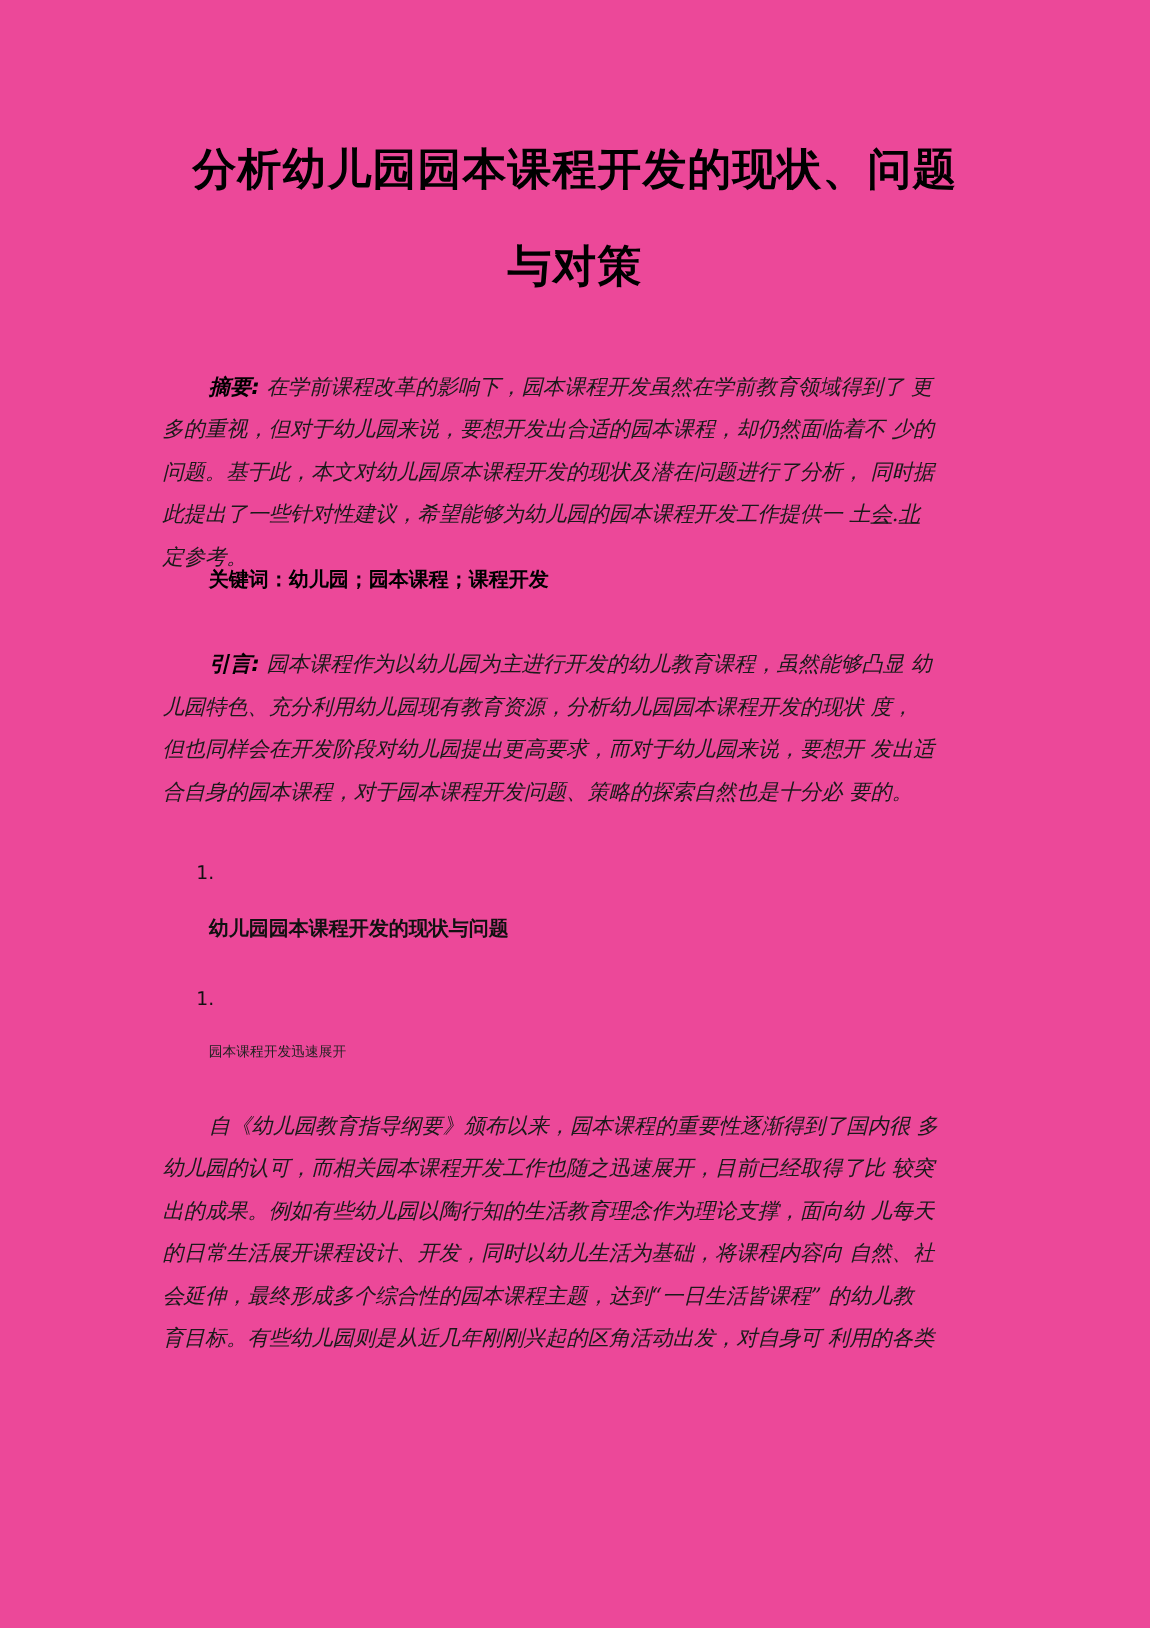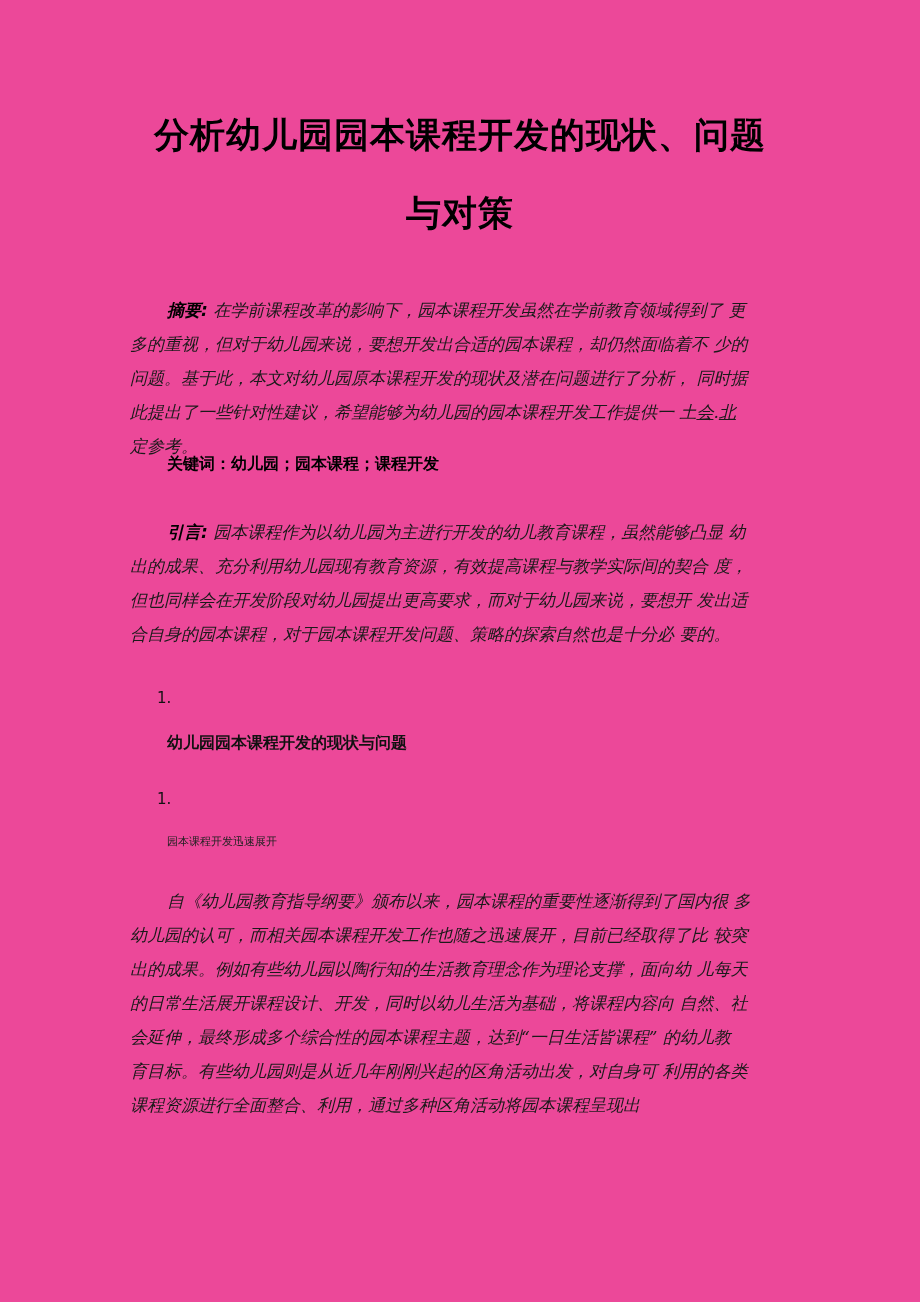--- a/index.html
+++ b/index.html
@@ -118,34 +118,33 @@
     <span class="line">多的重视，但对于幼儿园来说，要想开发出合适的园本课程，却仍然面临着不  少的</span>
     <span class="line">问题。基于此，本文对幼儿园原本课程开发的现状及潜在问题进行了分析，  同时据</span>
     <span class="line"><span>此提出了一些针对性建议，希望能够为幼儿园的园本课程开发工作提供一  </span><span>土</span><span class="underline">会</span><span>.</span><span class="underline">北</span></span>
     <span class="line">定参考。</span>
   </div>
 
   <div class="keywords">关键词：幼儿园；园本课程；课程开发</div>
 
   <div class="para intro">
     <span class="line indent"><span class="bold-label">引言:</span><span> 园本课程作为以幼儿园为主进行开发的幼儿教育课程，虽然能够凸显  幼</span></span>
-    <span class="line">出的成果、充分利用幼儿园现有教育资源，有效提高课程与教学实际间的契合  度，</span>
+    <span class="line">儿园特色、充分利用幼儿园现有教育资源，分析幼儿园园本课程开发的现状  度，</span>
     <span class="line">但也同样会在开发阶段对幼儿园提出更高要求，而对于幼儿园来说，要想开  发出适</span>
     <span class="line">合自身的园本课程，对于园本课程开发问题、策略的探索自然也是十分必  要的。</span>
   </div>
 
   <div class="num num1">1.</div>
   <div class="heading1">幼儿园园本课程开发的现状与问题</div>
 
   <div class="num num2">1.</div>
   <div class="heading2">园本课程开发迅速展开</div>
 
   <div class="para body1">
     <span class="line indent">自《幼儿园教育指导纲要》颁布以来，园本课程的重要性逐渐得到了国内很  多</span>
     <span class="line">幼儿园的认可，而相关园本课程开发工作也随之迅速展开，目前已经取得了比  较突</span>
     <span class="line">出的成果。例如有些幼儿园以陶行知的生活教育理念作为理论支撑，面向幼  儿每天</span>
     <span class="line">的日常生活展开课程设计、开发，同时以幼儿生活为基础，将课程内容向  自然、社</span>
     <span class="line">会延伸，最终形成多个综合性的园本课程主题，达到“一日生活皆课程”  的幼儿教</span>
     <span class="line">育目标。有些幼儿园则是从近几年刚刚兴起的区角活动出发，对自身可  利用的各类</span>
-    <span class="line">课程资源进行全面整合、利用，通过多种区角活动将园本课程呈现出</span>
   </div>
 
 </div>
 
 </body></html>

